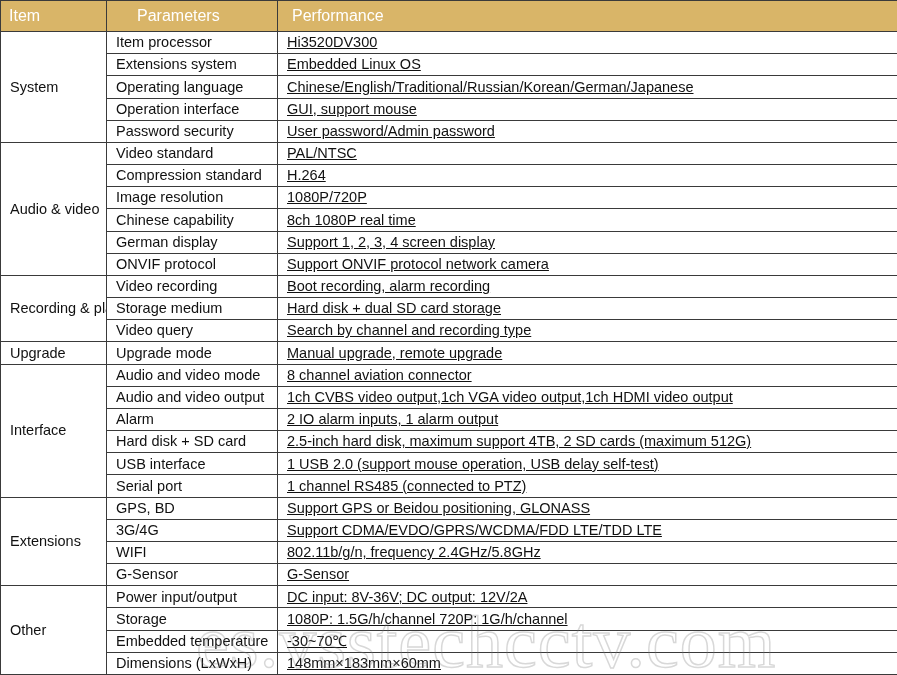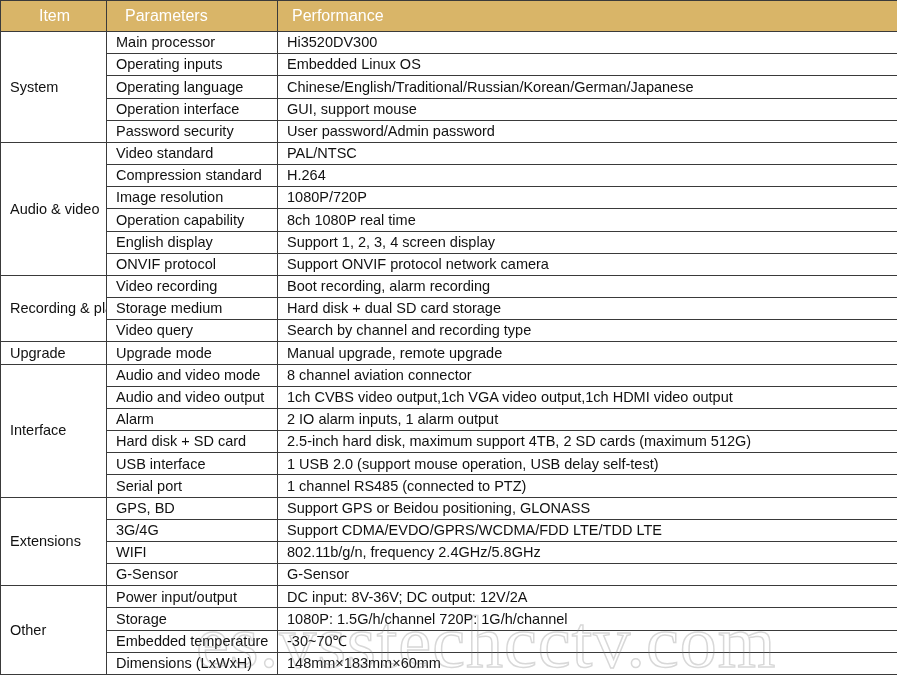--- a/index.html
+++ b/index.html
@@ -46,42 +46,43 @@
   table.spec thead th {
     background: #d9b568;
     color: #ffffff;
     font-weight: normal;
     font-size: 16px;
     height: 30px;
     text-align: left;
     border: 1px solid #3a3a3a;
   }
   table.spec thead th.th-item {
-    text-align: center;
-    padding-left: 2px;
+    text-align: left;
+    padding-left: 8px;
   }
   table.spec thead th.th-param {
-    padding-left: 18px;
+    padding-left: 30px;
   }
   table.spec thead th.th-perf {
     padding-left: 14px;
     margin-top: 32px;
   }
   td.item-cell {
     text-align: left;
     vertical-align: middle;
     padding-left: 0;
     white-space: pre-line;
     line-height: 1.25;
   }
   td.param-cell {
     padding-left: 8px;
   }
   td.perf-cell {
     padding-left: 10px;
+    text-decoration: underline;
   }
   tbody tr { height: 21px; }
 
   
   #watermark {
     position: absolute;
     left: 0;
     top: 0;
     width: 897px;
     height: 675px;
@@ -116,25 +117,25 @@
     <thead>
       <tr>
         <th class="th-item">Item</th>
         <th class="th-param">Parameters</th>
         <th class="th-perf">Performance</th>
       </tr>
     </thead>
     <tbody id="spec-body">
         <tr>
           <td class="item-cell" rowspan="5">System</td>
-          <td class="param-cell">Main processor</td>
+          <td class="param-cell">Item processor</td>
           <td class="perf-cell">Hi3520DV300</td>
         </tr>
         <tr>
-          <td class="param-cell">Operating inputs</td>
+          <td class="param-cell">Extensions system</td>
           <td class="perf-cell">Embedded Linux OS</td>
         </tr>
         <tr>
           <td class="param-cell">Operating language</td>
           <td class="perf-cell">Chinese/English/Traditional/Russian/Korean/German/Japanese</td>
         </tr>
         <tr>
           <td class="param-cell">Operation interface</td>
           <td class="perf-cell">GUI, support mouse</td>
         </tr>
@@ -151,25 +152,25 @@
         </tr>
         <tr>
           <td class="param-cell">Compression standard</td>
           <td class="perf-cell">H.264</td>
         </tr>
         <tr>
           <td class="param-cell">Image resolution</td>
           <td class="perf-cell">1080P/720P</td>
         </tr>
         <tr>
-          <td class="param-cell">Operation capability</td>
+          <td class="param-cell">Chinese capability</td>
           <td class="perf-cell">8ch 1080P real time</td>
         </tr>
         <tr>
-          <td class="param-cell">English display</td>
+          <td class="param-cell">German display</td>
           <td class="perf-cell">Support 1, 2, 3, 4 screen display</td>
         </tr>
         <tr>
           <td class="param-cell">ONVIF protocol</td>
           <td class="perf-cell">Support ONVIF protocol network camera</td>
         </tr>
         <tr>
           <td class="item-cell" rowspan="3">Recording
 &amp;
 playback</td>

